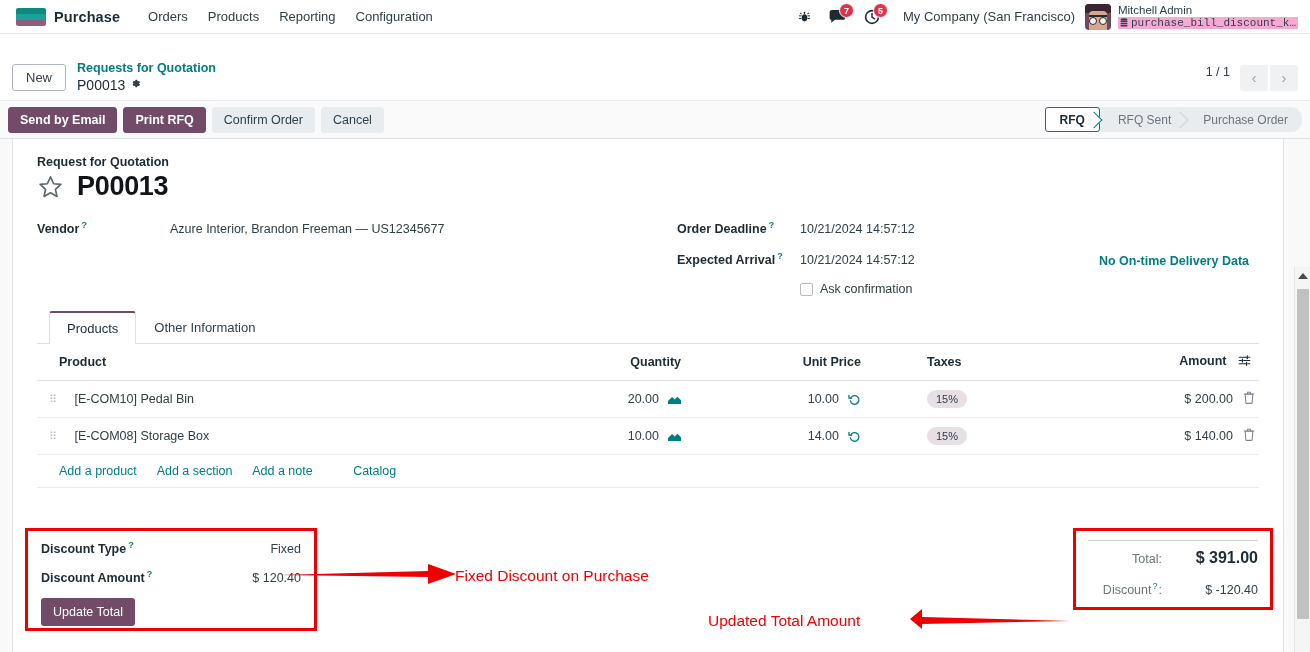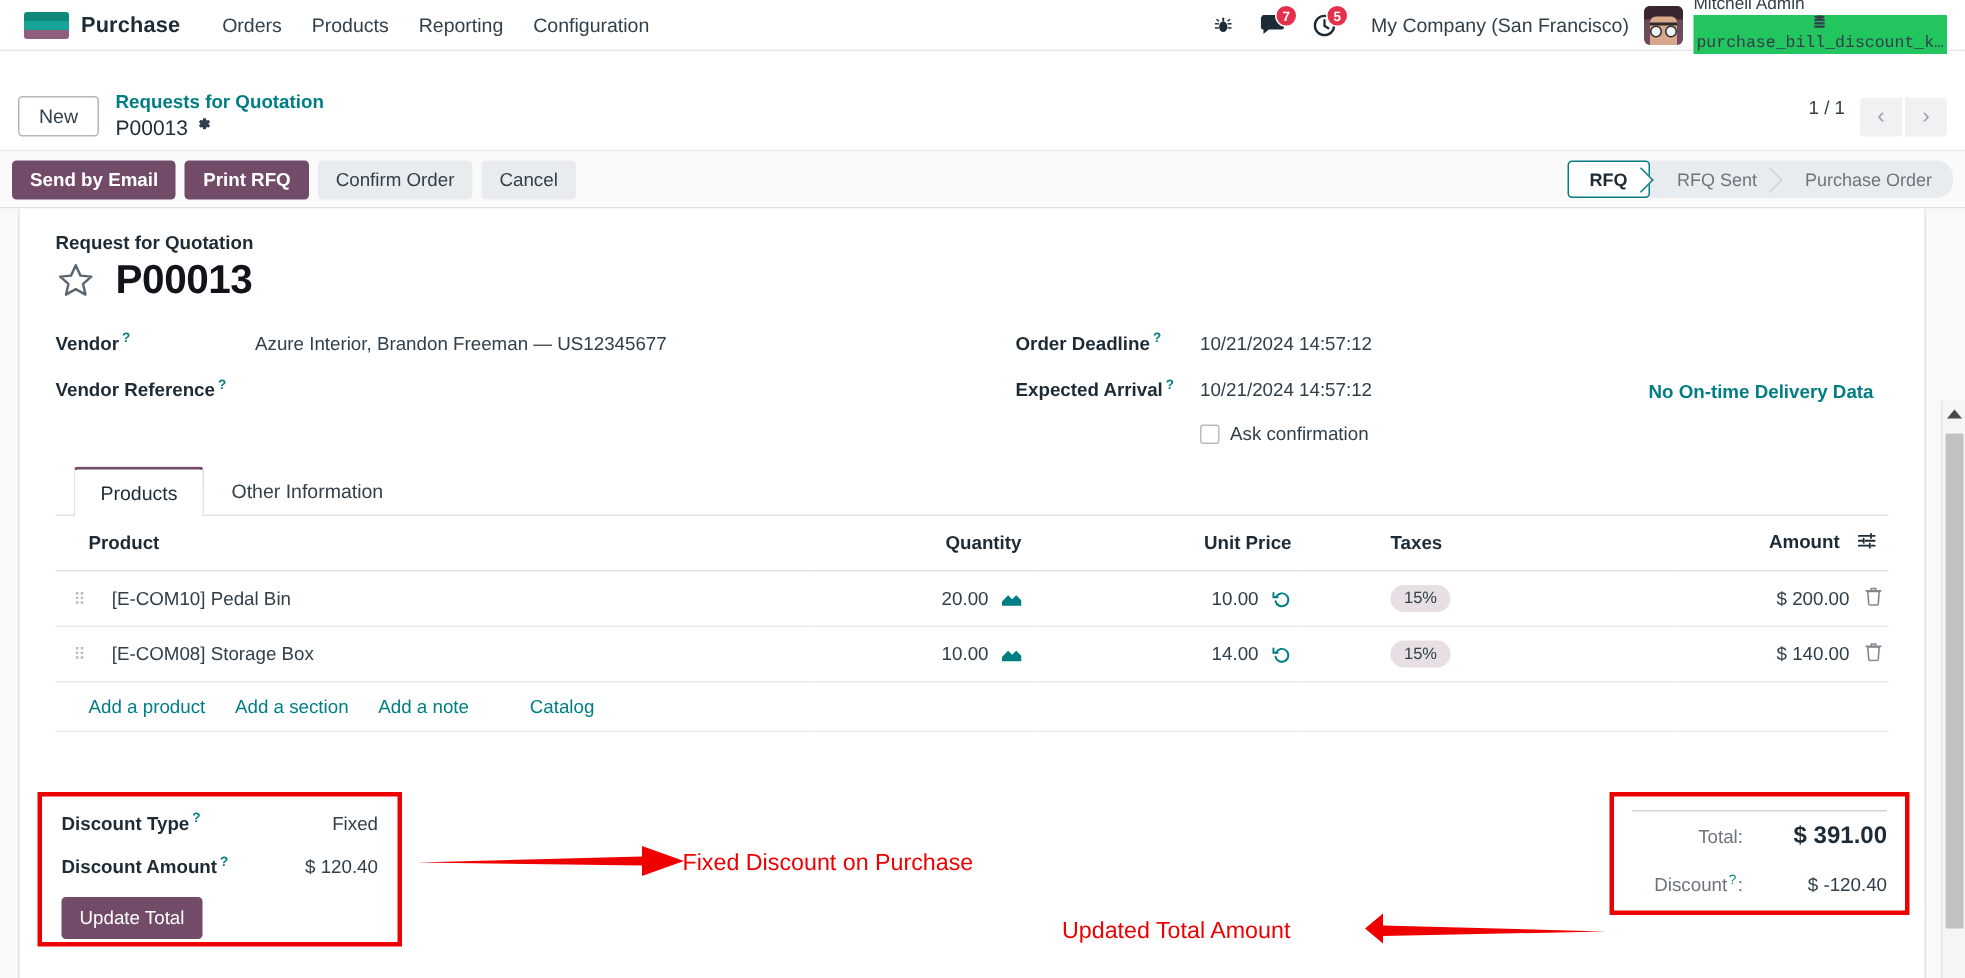--- a/index.html
+++ b/index.html
@@ -53,21 +53,21 @@
   .avatar .face { position: absolute; left: 4px; right: 4px; top: 7px; bottom: 0; background: #d9a88c; border-radius: 4px 4px 0 0; }
   .avatar .glass { position: absolute; top: 11px; left: 4px; right: 4px; height: 6px; border-top: 2px solid #2b2b2b; }
   .avatar .glass::before, .avatar .glass::after {
     content: ""; position: absolute; top: 0; width: 6px; height: 6px;
     border: 1.5px solid #2b2b2b; border-radius: 50%; background: #eef3f6;
   }
   .avatar .glass::before { left: 0; }
   .avatar .glass::after { right: 0; }
   .user-block { display: flex; flex-direction: column; line-height: 1.15; cursor: pointer; }
   .user-name { font-size: 11.5px; color: #31404b; }
-  .user-db { font-size: 11px; font-family: "Liberation Mono", monospace; color: #31404b; background: #22c55e; padding: 0 2px; display: flex; align-items: center; gap: 3px; flex-direction: column; }
+  .user-db { font-size: 11px; font-family: "Liberation Mono", monospace; color: #31404b; background: #f9a8d4; padding: 0 2px; display: flex; align-items: center; gap: 3px; }
 
   
   .bc-row {
     height: 46px; display: flex; align-items: center; padding: 0 12px;
     background: #fff; border-bottom: 1px solid #e7e9ed; margin-top: 21px;
   }
   .new-btn {
     border: 1px solid #b1b7bd; background: #fff; color: #31404b;
     font-size: 13px; border-radius: 3px; padding: 5px 13px; cursor: pointer; font-weight: 400;
   }
@@ -181,21 +181,21 @@
   .td-amount { text-align: right; padding-right: 4px !important; }
   .amt-wrap { display: inline-flex; align-items: center; gap: 10px; justify-content: flex-end; }
   .trash { color: #80878e; cursor: pointer; font-size: 12px; }
   .addrow td { border-bottom: 1px solid #e9ecef; padding: 9px 8px 9px 22px !important; }
   .addlink { color: #017e84; font-size: 12.5px; cursor: pointer; margin-right: 17px; }
   .addlink.spaced { margin-left: 20px; }
 
   
   .foot { display: flex; margin-top: 40px; position: relative; }
   .discount-box {
-    border: 3px solid #ef0000; padding: 9px 13px 0 13px; width: 243px;
+    border: 3px solid #ef0000; padding: 9px 13px 0 13px; width: 292px;
     margin-left: -12px;
   }
   .drow { display: flex; align-items: baseline; margin-bottom: 13px; }
   .dlabel { font-size: 12.5px; font-weight: 700; color: #1d2b36; width: 150px; }
   .dlabel .q { color: #017e84; font-size: 9px; vertical-align: super; margin-left: 2px; cursor: pointer; }
   .dvalue { font-size: 12.5px; color: #31404b; flex: 1; text-align: right; }
   .update-btn {
     background: #714b67; color: #fff; font-size: 12.5px; font-weight: 400;
     border: none; border-radius: 3px; padding: 7px 12px; cursor: pointer; margin-bottom: 2px;
   }
@@ -342,26 +342,20 @@
         <span class="record-title">P00013</span>
       </div>
 
       <div class="fields">
         <div class="col-left">
           <div class="frow">
             <span class="flabel">
               <span>Vendor</span><span class="q">?</span>
             </span>
             <span class="fvalue">Azure Interior, Brandon Freeman — US12345677</span>
-          </div>
-          <div class="frow">
-            <span class="flabel">
-              <span>Vendor Reference</span><span class="q">?</span>
-            </span>
-            <span class="fvalue"></span>
           </div>
         </div>
 
         <div class="col-right">
           <div class="frow">
             <span class="flabel">
               <span>Order Deadline</span><span class="q">?</span>
             </span>
             <span class="fvalue">10/21/2024 14:57:12</span>
           </div>

